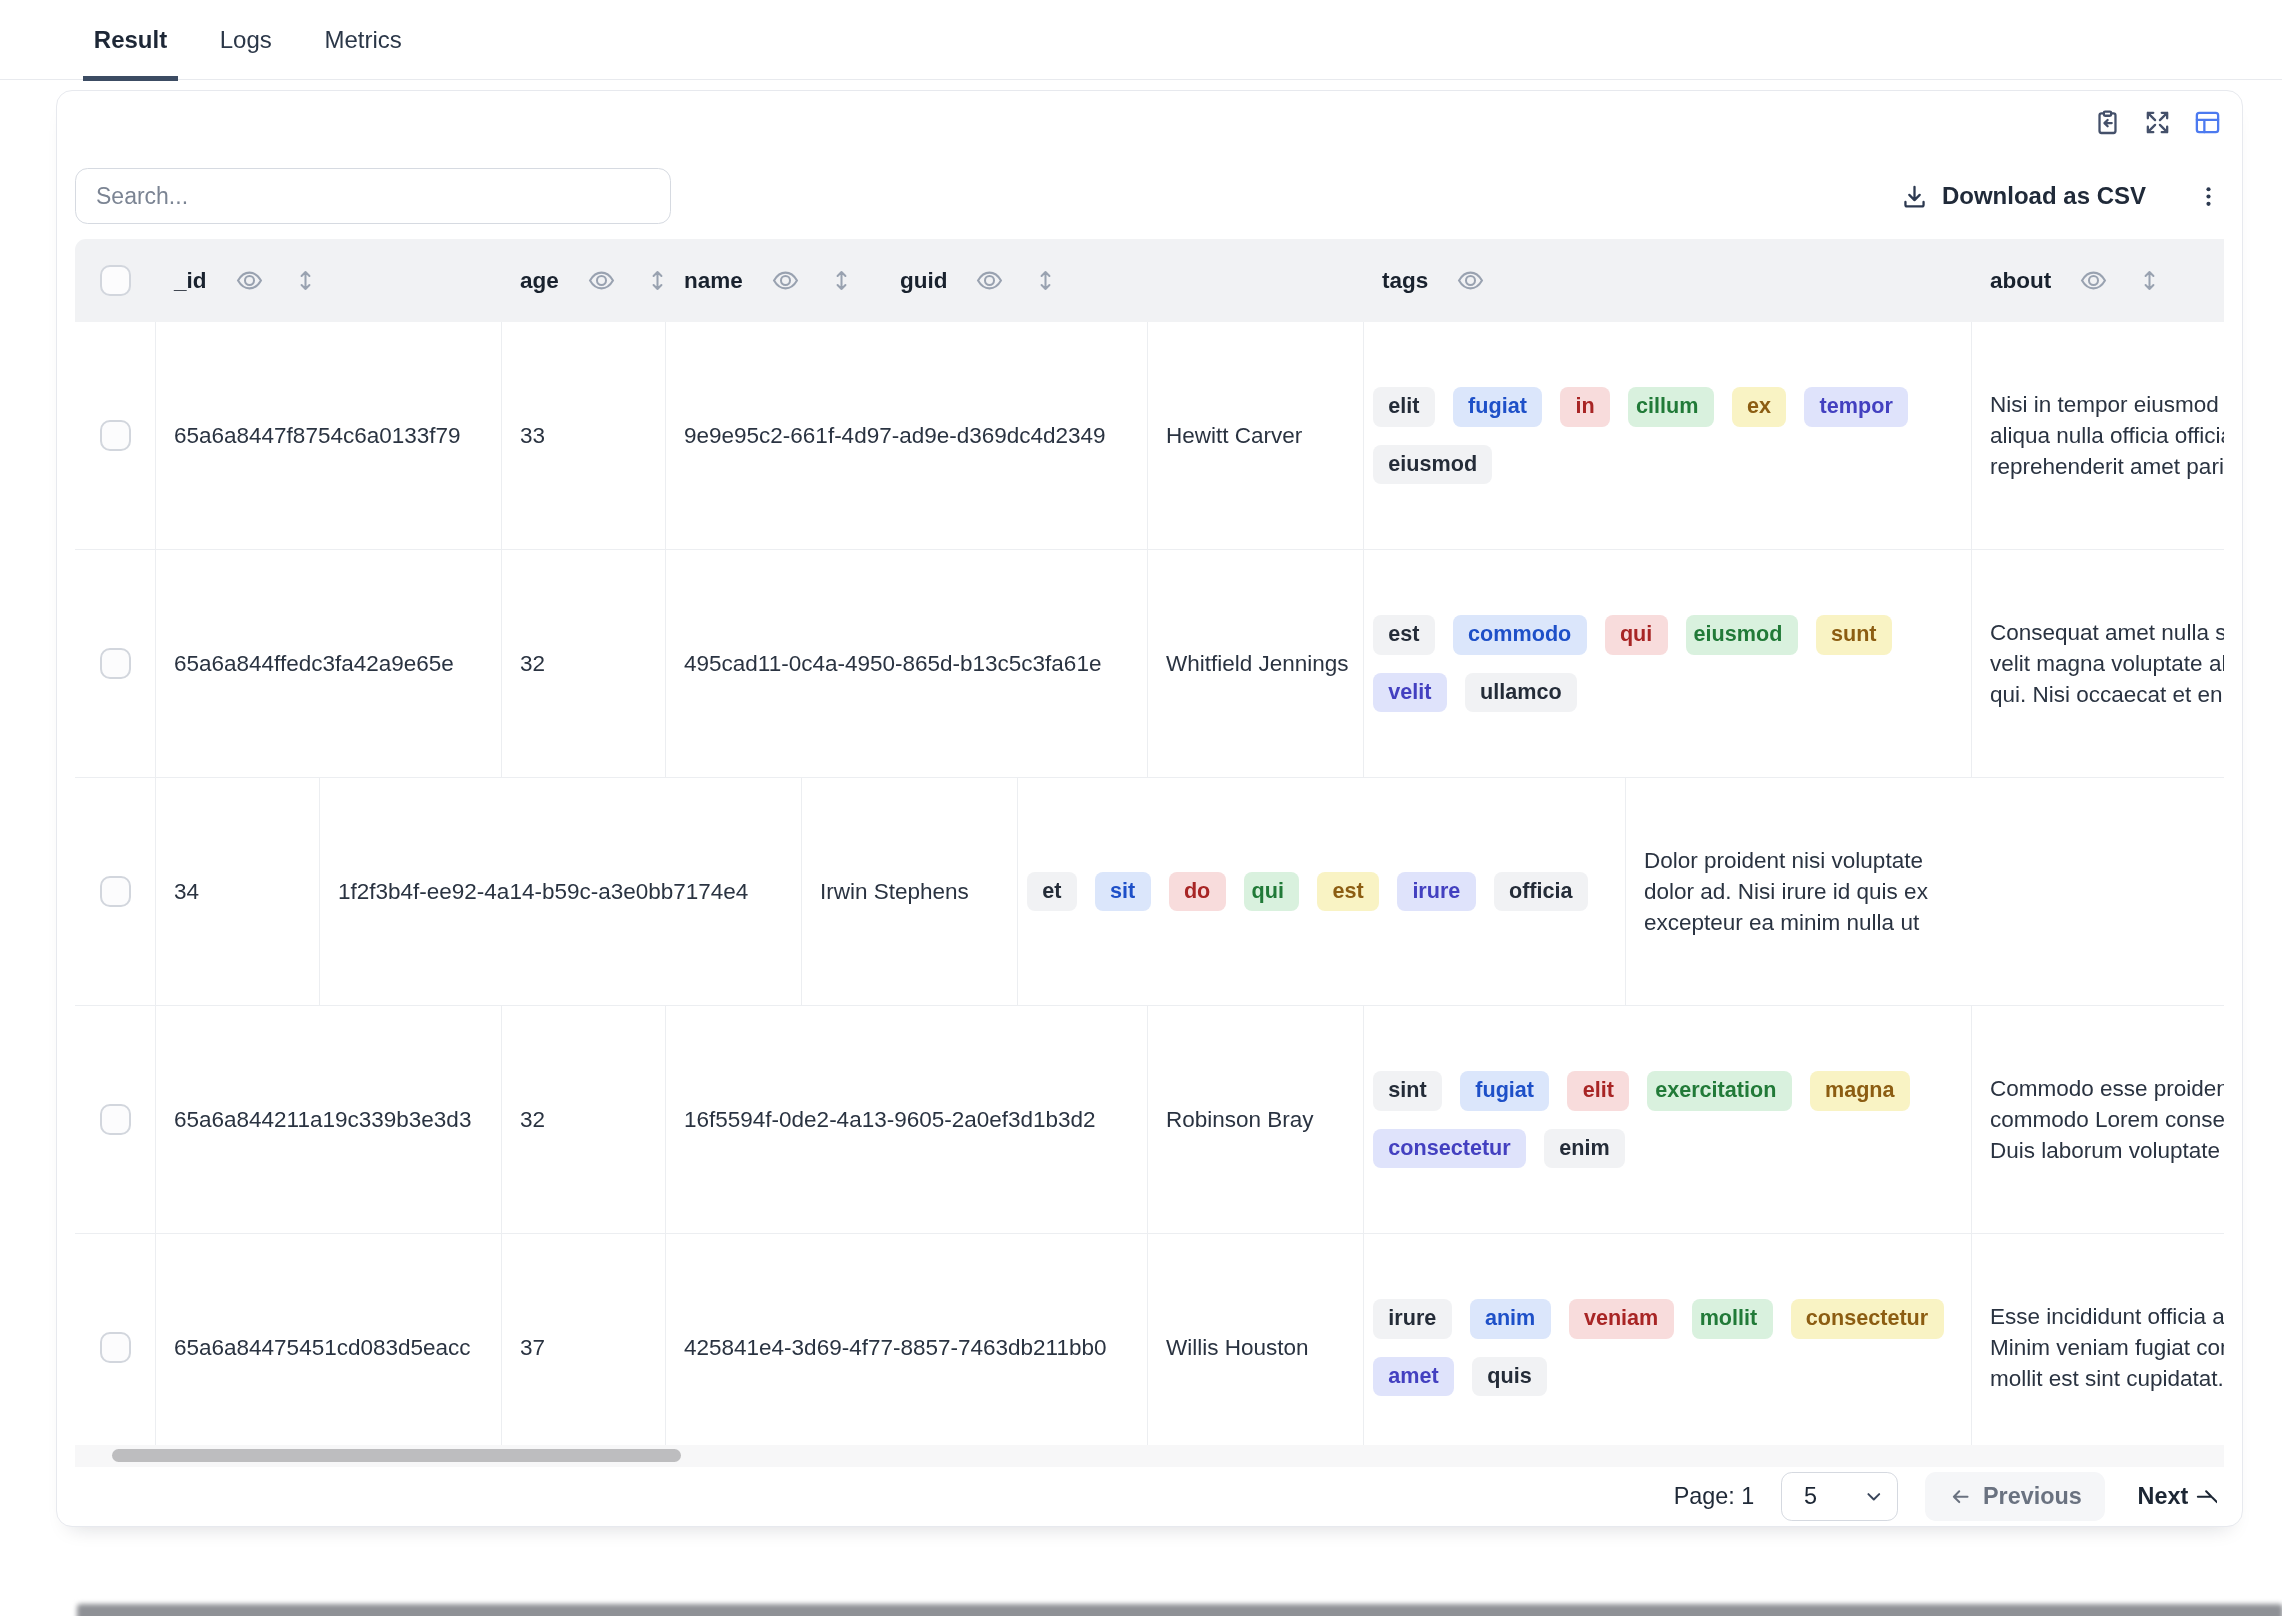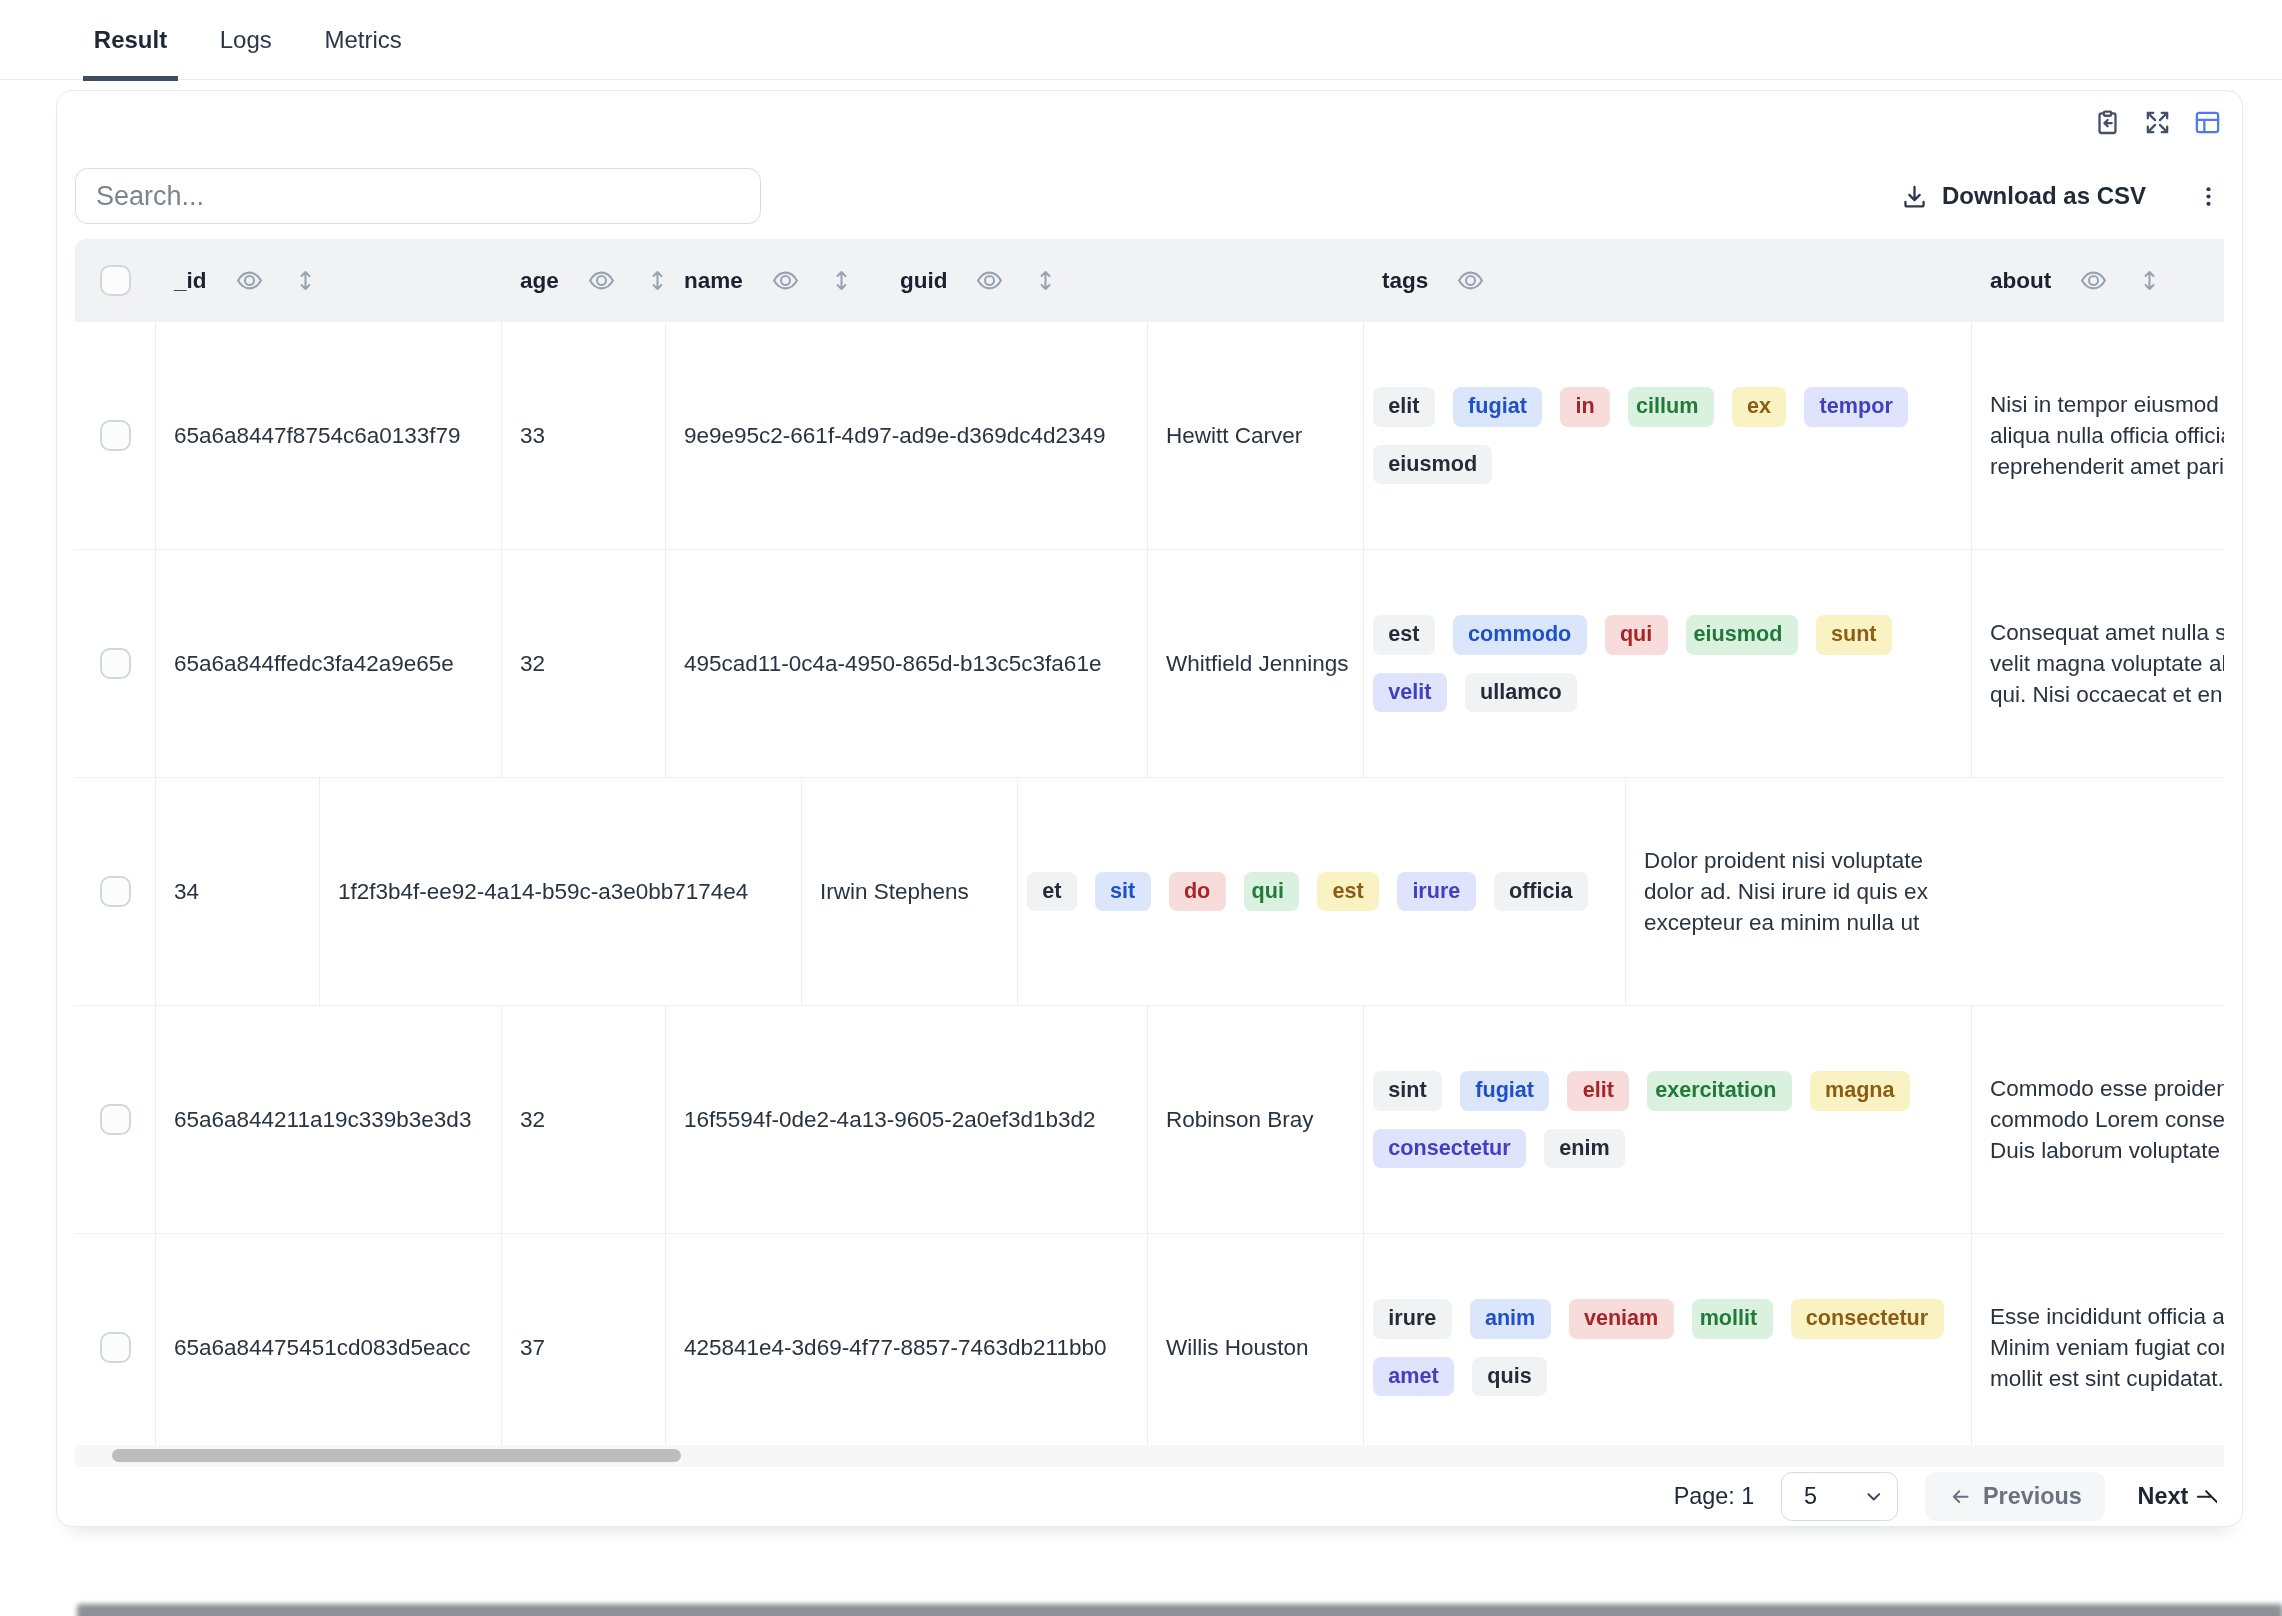--- a/index.html
+++ b/index.html
@@ -18,22 +18,22 @@
   .card { position:absolute; left:56px; top:90px; width:2187px; height:1437px; background:#fff;
           border:1.8px solid #e7e9ee; border-radius:16px;
           box-shadow:0 12.6px 21.6px -14.4px rgba(16,24,40,.18); }
 
   .view-icons { position:absolute; top:14.4px; right:18px; display:flex; gap:16px; }
   .icon-btn { width:34px; height:34px; display:flex; align-items:center; justify-content:center;
               color:#44506a; cursor:pointer; }
   .icon-btn.blue { color:#4c7af0; }
   .icon-btn svg { width:29px; height:29px; }
 
-  .search-input { position:absolute; left:18px; top:77px; width:686px; height:56px; border:1.8px solid #d6dae1;
-                  border-radius:12.6px; font-size:27px; padding:0 20px; color:#2a3341; outline:none;
+  .search-input { position:absolute; left:18px; top:77px; width:596px; height:56px; border:1.8px solid #d6dae1;
+                  border-radius:12.6px; font-size:23px; padding:0 20px; color:#2a3341; outline:none;
                   font-family:"Liberation Sans", sans-serif; }
   .search-input::placeholder { color:#7b8493; }
 
   .download-group { position:absolute; top:77px; right:18px; height:56px; display:flex; align-items:center; }
   .download-btn { display:flex; align-items:center; gap:12.6px; color:#202a39; font-size:24px; font-weight:700; cursor:pointer; }
   .download-btn svg { width:29px; height:29px; color:#2c3950; }
   .kebab-btn { margin-left:47px; width:31px; height:36px; display:flex; align-items:center; justify-content:center;
                color:#2c3950; cursor:pointer; }
   .kebab-btn svg { width:25px; height:25px; }
 

